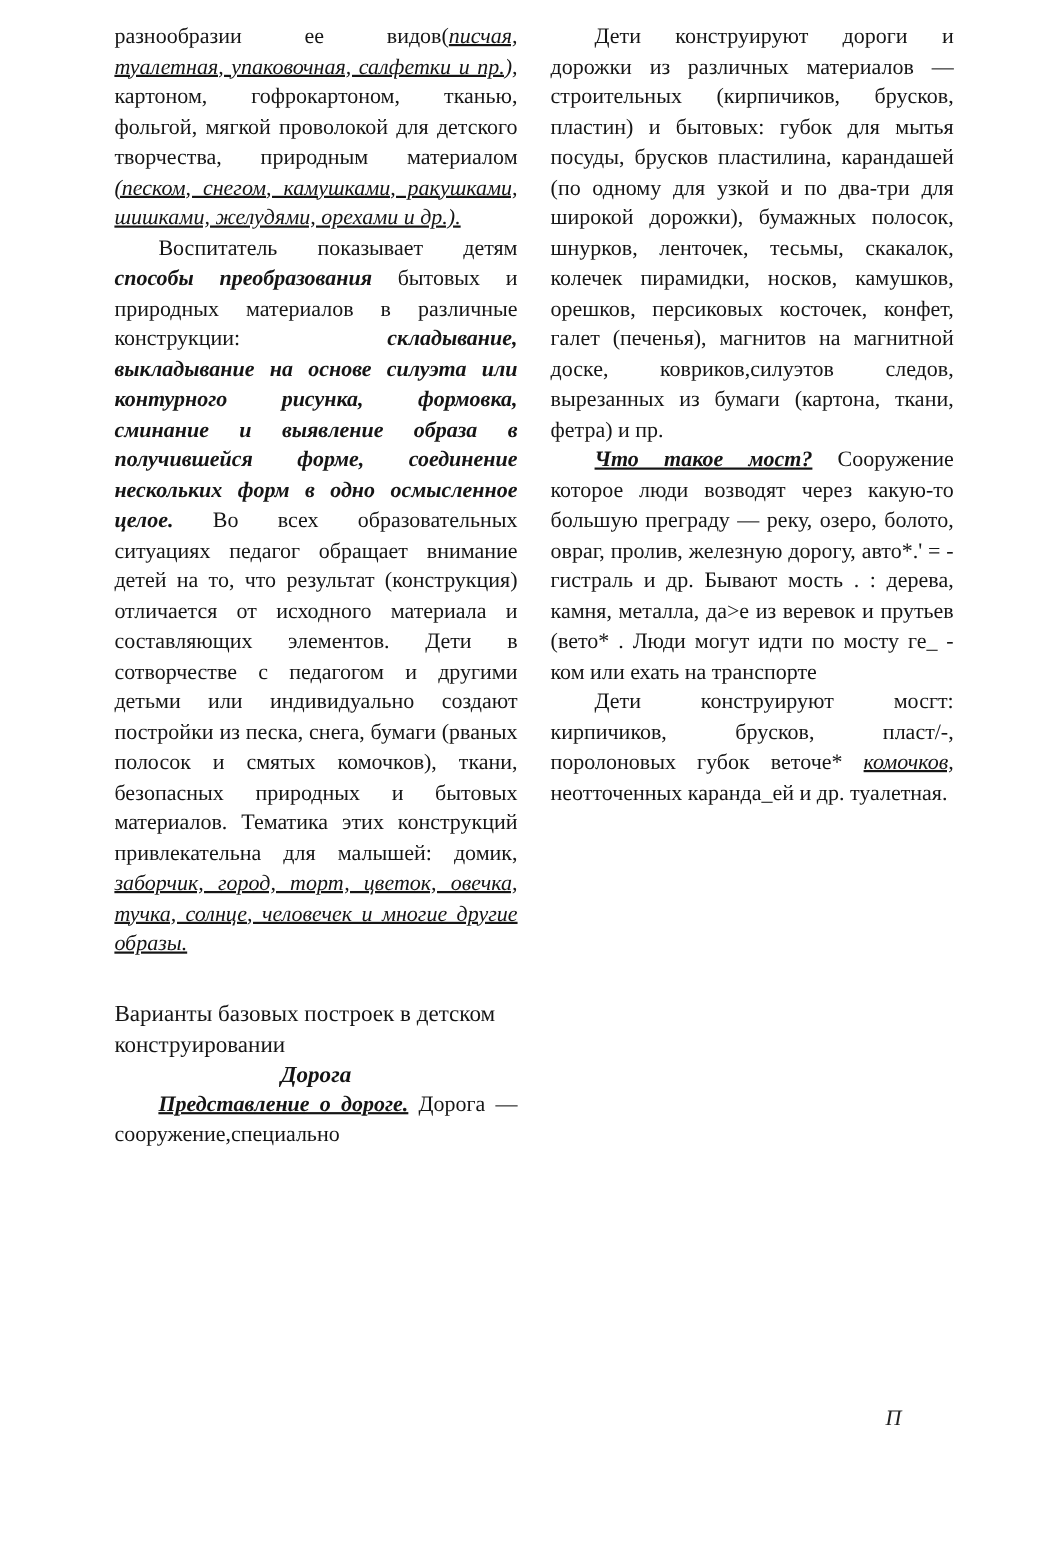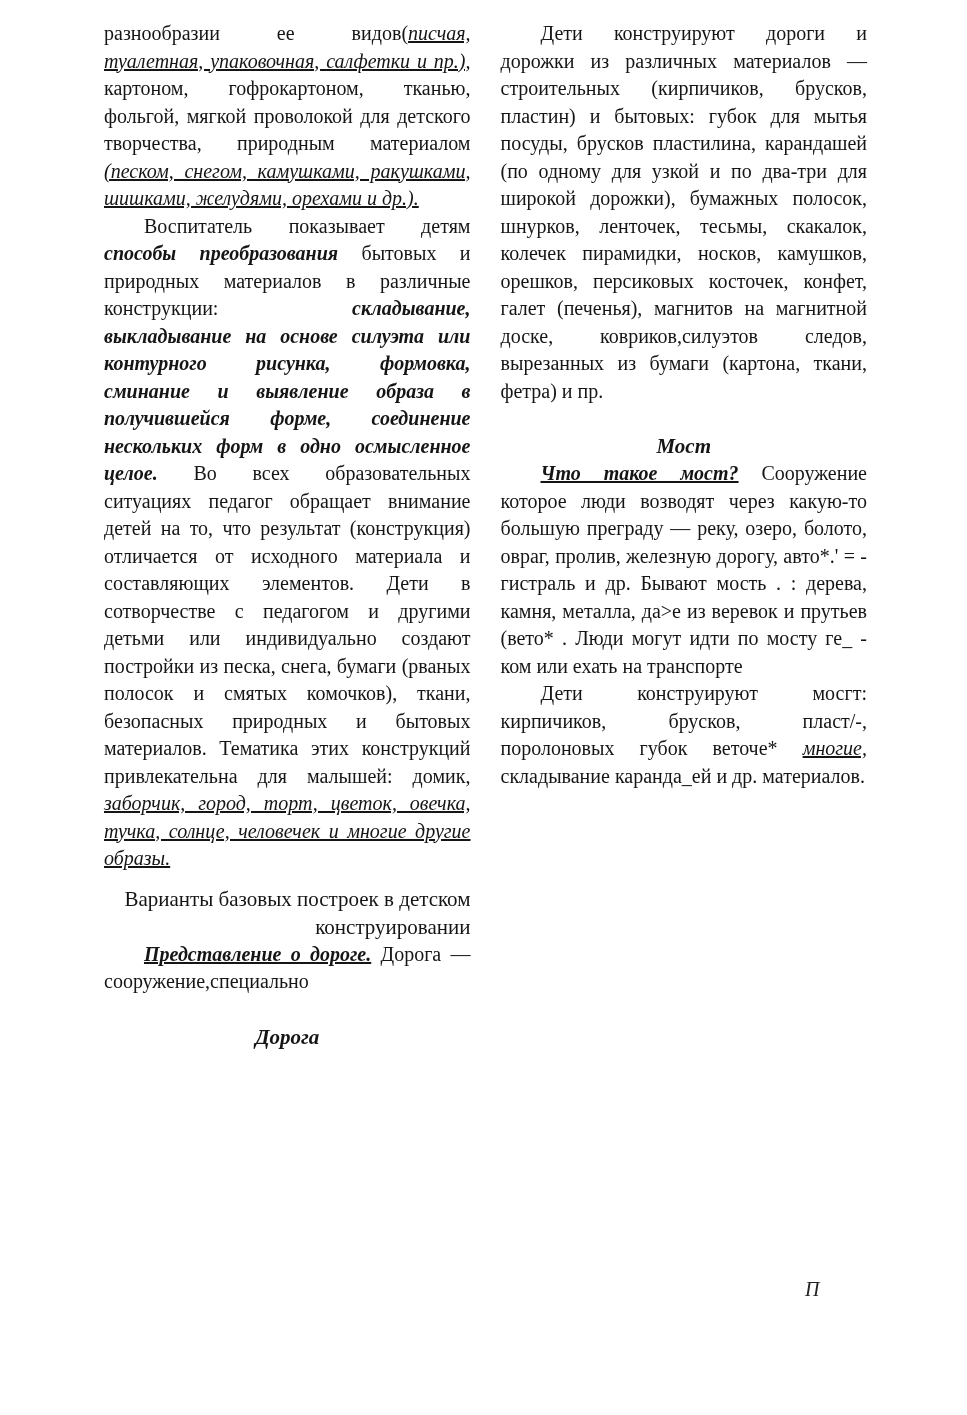--- a/index.html
+++ b/index.html
@@ -22,23 +22,23 @@
   .column {
     flex: 1 1 0;
     min-width: 0;
     font-size: 20px;
     line-height: 27.5px;
     text-align: justify;
   }
   p.block { margin: 0; }
   p.block.indent { text-indent: 40px; }
   p.block-center {
-    text-align: right;
+    text-align: left;
     text-indent: 0;
-    margin-top: 12px;
+    margin-top: 34px;
     font-size: 21px;
     line-height: 28px;
   }
   p.block-heading {
     text-align: center;
     text-indent: 0;
     font-size: 21px;
     line-height: 28px;
   }
   
@@ -62,24 +62,23 @@
 </style>
 </head>
 <body>
 
 <div class="page">
   <div class="columns">
     <div class="column">
         <p class="block block-body"><span class="run-n">разнообразии ее видов(</span><span class="run-iu">писчая, туалетная, упаковочная, салфетки и пр.),</span><span class="run-n"> картоном, гофрокартоном, тканью, фольгой, мягкой проволокой для детского творчества, природным материалом </span><span class="run-iu">(песком, снегом, камушками, ракушками, шишками, желудями, орехами и др.).</span></p>
         <p class="block block-body indent"><span class="run-n">Воспитатель показывает детям </span><span class="run-bi">способы преобразования</span><span class="run-n"> бытовых и природных материалов в различные конструкции: </span><span class="run-bi">складывание, выкладывание на основе силуэта или контурного рисунка, формовка, сминание и выявление образа в получившейся форме, соединение нескольких форм в одно осмысленное целое.</span><span class="run-n"> Во всех образовательных ситуациях педагог обращает внимание детей на то, что результат (конструкция) отличается от исходного материала и составляющих элементов. Дети в сотворчестве с педагогом и другими детьми или индивидуально создают постройки из песка, снега, бумаги (рваных полосок и смятых комочков), ткани, безопасных природных и бытовых материалов. Тематика этих конструкций привлекательна для малышей: домик, </span><span class="run-iu">заборчик, город, торт, цветок, овечка, тучка, солнце, человечек и многие другие образы.</span></p>
         <p class="block block-center"><span class="run-n">Варианты базовых построек в детском конструировании</span></p>
+        <p class="block block-heading"><span class="run-bi">Дорога</span></p>
         <p class="block block-body indent"><span class="run-iub">Представление о дороге.</span><span class="run-n"> Дорога — сооружение,специально</span></p>
-        <p class="block block-heading"><span class="run-bi">Дорога</span></p>
       </div>
     <div class="column">
         <p class="block block-body indent"><span class="run-n">Дети конструируют дороги и дорожки из различных материалов — строительных (кирпичиков, брусков, пластин) и бытовых: губок для мытья посуды, брусков пластилина, карандашей (по одному для узкой и по два-три для широкой дорожки), бумажных полосок, шнурков, ленточек, тесьмы, скакалок, колечек пирамидки, носков, камушков, орешков, персиковых косточек, конфет, галет (печенья), магнитов на магнитной доске, ковриков,силуэтов следов, вырезанных из бумаги (картона, ткани, фетра) и пр.</span></p>
-        <p class="block block-heading"><span class="run-bi">Мост</span></p>
         <p class="block block-body indent"><span class="run-iub">Что такое мост?</span><span class="run-n"> Сооружение которое люди возводят через какую-то большую преграду — реку, озеро, болото, овраг, пролив, железную дорогу, авто*.' = - гистраль и др. Бывают мость . : дерева, камня, металла, да&gt;е из веревок и прутьев (вето* . Люди могут идти по мосту ге_ - ком или ехать на транспорте</span></p>
-        <p class="block block-body indent"><span class="run-n">Дети конструируют мосгт: кирпичиков, брусков, пласт/-, поролоновых губок веточе* </span><span class="run-iu">многие,</span><span class="run-n"> складывание каранда_ей и др. материалов.</span></p>
+        <p class="block block-body indent"><span class="run-n">Дети конструируют мосгт: кирпичиков, брусков, пласт/-, поролоновых губок веточе* </span><span class="run-iu">комочков,</span><span class="run-n"> неотточенных каранда_ей и др. туалетная.</span></p>
       </div>
   </div>
   <div class="page-footer">П</div>
 </div>
 
 </body></html>

